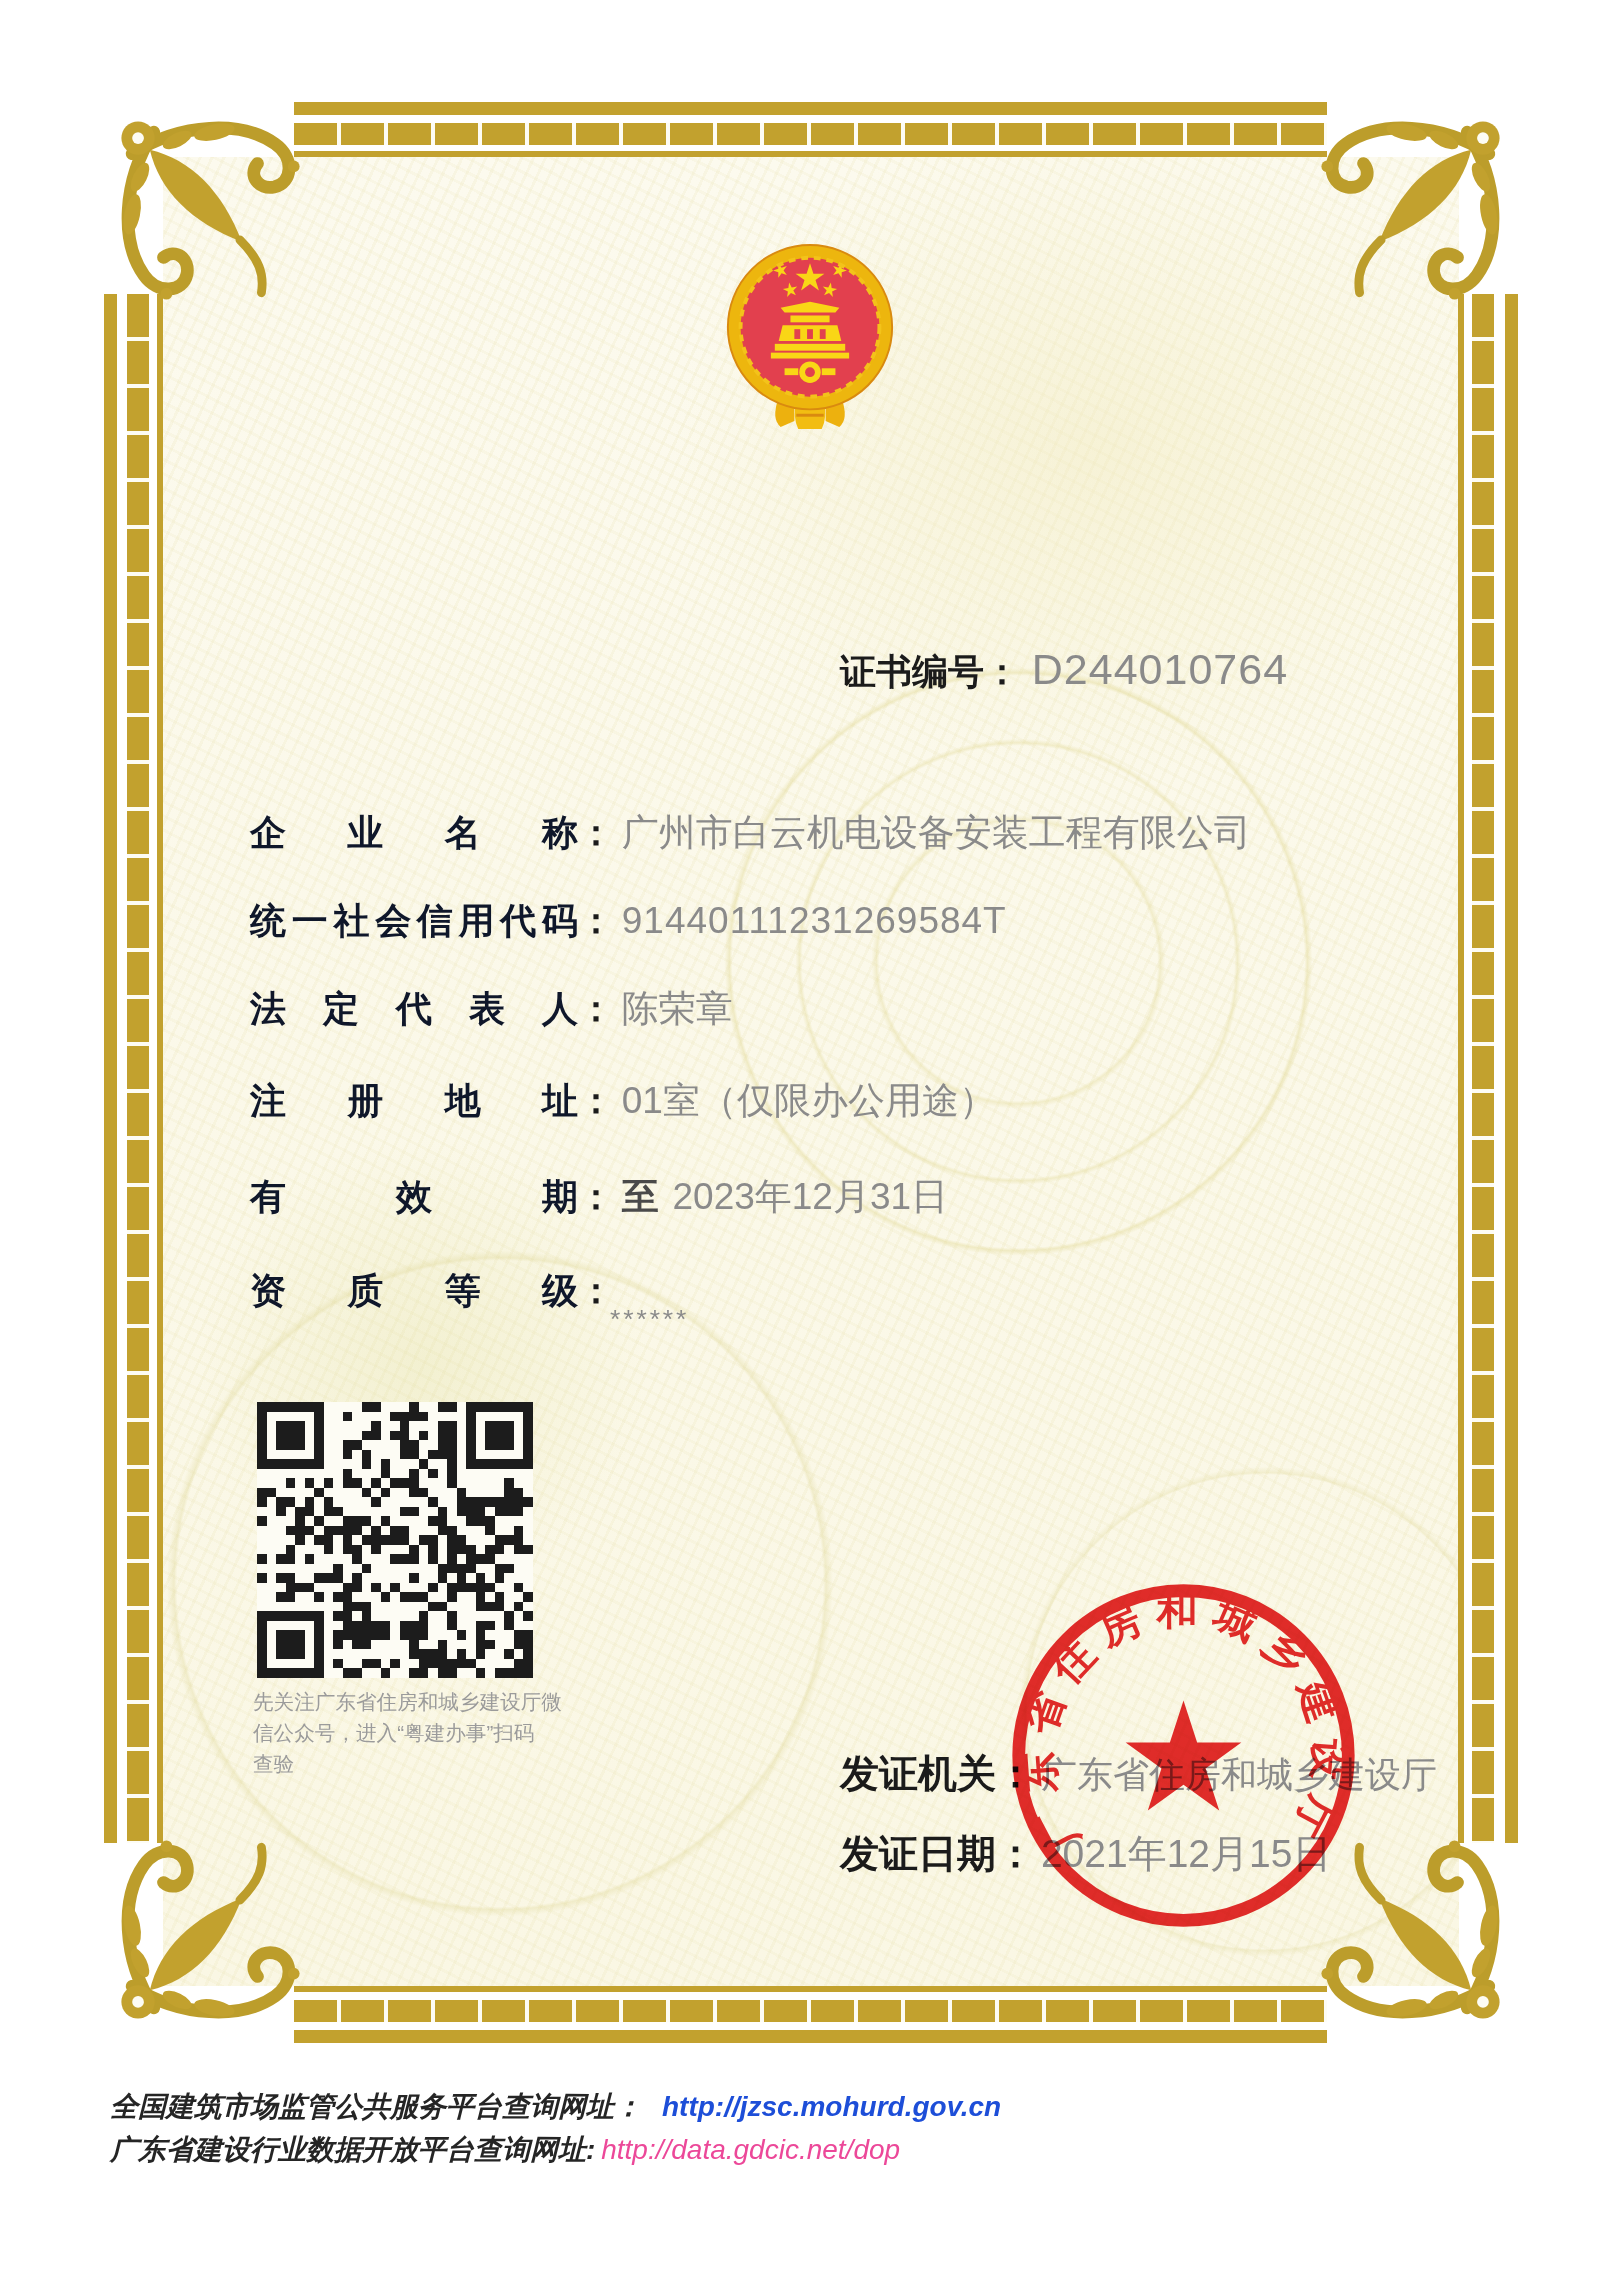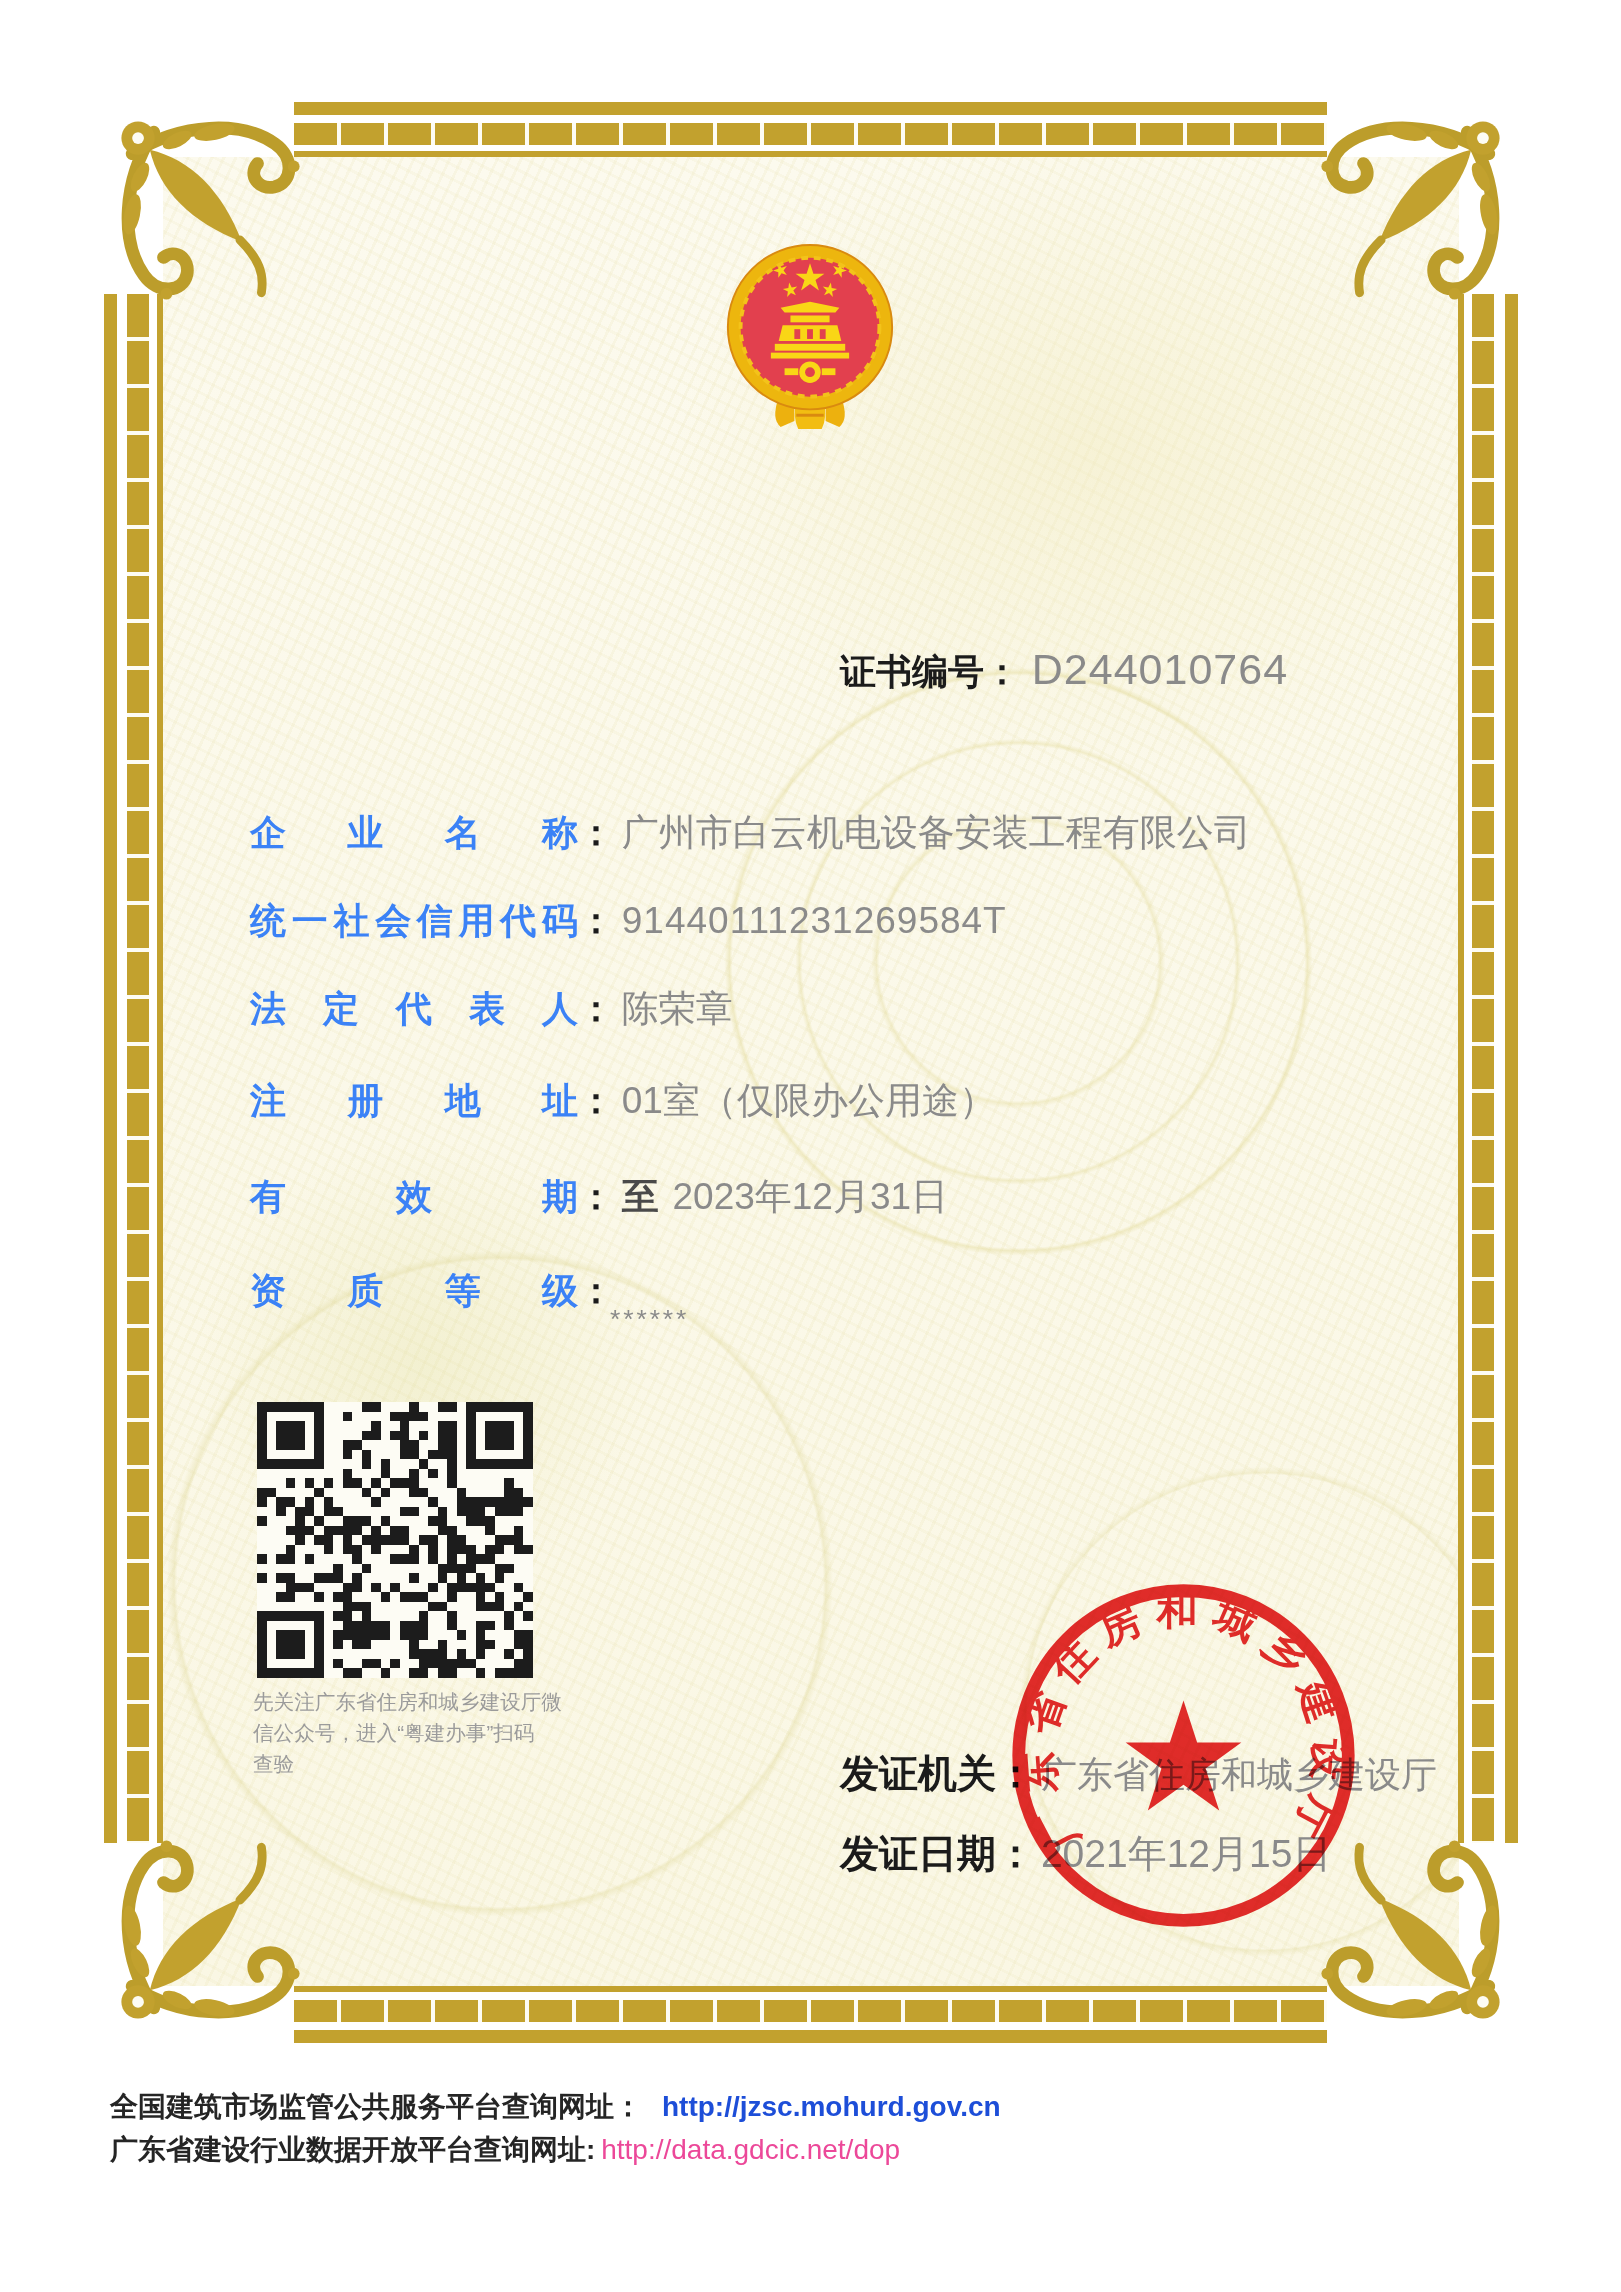--- a/index.html
+++ b/index.html
@@ -29,39 +29,39 @@
   .emblem{position:absolute;left:722px;top:243px;width:176px;height:188px;}
   
   .title{position:absolute;left:0;top:472px;width:100%;margin:0;text-align:center;
     font-size:79px;font-weight:900;color:#161616;letter-spacing:26.5px;text-indent:26.5px;}
   
   .certno{position:absolute;left:840px;top:645px;display:flex;align-items:baseline;}
   .certno .lab{font-size:36px;font-weight:800;color:#1b1b1b;}
   .certno .val{font-size:43px;font-weight:400;color:#8A8A8A;margin-left:11.8px;letter-spacing:1px;}
   
   .row{position:absolute;left:250px;display:flex;align-items:flex-start;}
-  .flabel{display:inline-block;width:328px;font-size:36px;font-weight:800;color:#3b82f6;
+  .flabel{display:inline-block;width:328px;font-size:36px;font-weight:800;color:#0f172a;
           text-align:justify;text-align-last:justify;line-height:45px;}
   .fcolon{font-size:36px;font-weight:800;color:#1b1b1b;line-height:45px;}
   .fval{font-size:37px;font-weight:400;color:#8A8A8A;margin-left:7.8px;line-height:46px;}
   .fval .dark{color:#4a4a4a;font-weight:700;margin-right:13.7px;}
   .note{position:absolute;left:610px;top:1304px;font-size:26.5px;color:#8A8A8A;letter-spacing:2.9px;}
   
   .qrwrap{position:absolute;left:257px;top:1402px;width:276px;height:276px;}
   .qrcap{position:absolute;left:253px;top:1686px;width:314px;font-size:20.6px;line-height:31px;color:#9B9B9B;}
   
   .issue{position:absolute;left:840px;display:flex;align-items:baseline;z-index:2;}
   .issue .lab{font-size:39px;font-weight:800;color:#1b1b1b;}
   .issue .val{font-size:36px;font-weight:400;color:#8A8A8A;margin-left:5.9px;}
   .issue .val.date{font-size:39px;}
   
   .seal{position:absolute;left:1005px;top:1577px;width:357px;height:357px;z-index:3;
         mix-blend-mode:multiply;opacity:.94;}
   
-  .foot{position:absolute;left:110px;display:flex;align-items:baseline;}
+  .foot{position:absolute;left:110px;display:flex;align-items:baseline;font-style:italic;}
   .foot .lab{font-size:28px;font-weight:800;color:#252525;}
   .foot .url1{font-size:28px;font-weight:700;color:#1d4ed8;margin-left:20px;}
   .foot .url2{font-size:28px;font-weight:400;color:#ec4899;margin-left:5.9px;}
 </style>
 </head>
 <body>
 
 <div class="page">
 
   <div class="paper"></div>

